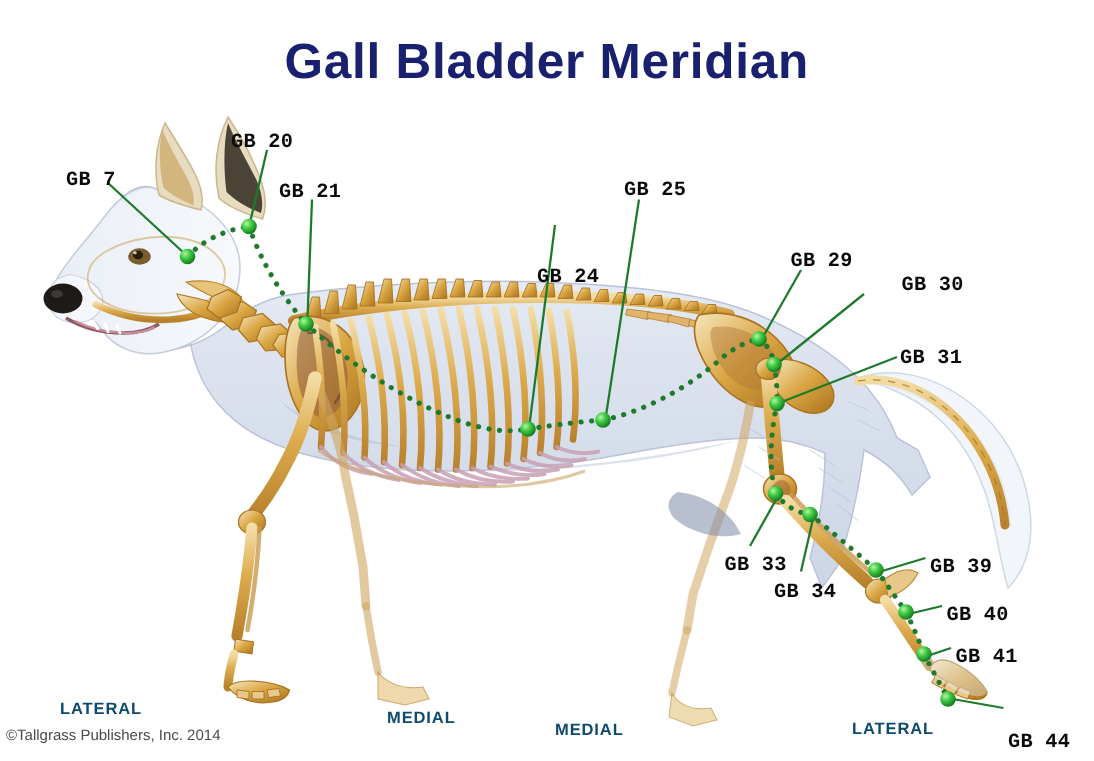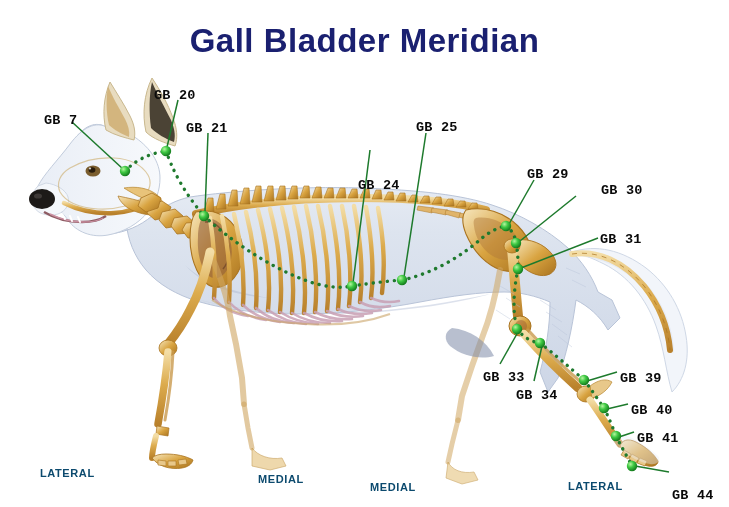--- a/index.html
+++ b/index.html
@@ -384,14 +384,15 @@
   <div class="lbl" style="left:620px;top:371px;">GB 39</div>
   <div class="lbl" style="left:631px;top:403px;text-align:center;">GB 40</div>
   <div class="lbl" style="left:637px;top:431px;">GB 41</div>
   <div class="lbl" style="left:672px;top:488px;">GB 44</div>
 
   <div class="orient" style="left:40px;top:467px;">LATERAL</div>
   <div class="orient" style="left:258px;top:473px;">MEDIAL</div>
   <div class="orient" style="left:370px;top:481px;">MEDIAL</div>
   <div class="orient" style="left:568px;top:480px;">LATERAL</div>
 
+  <div id="copyright">©Tallgrass Publishers, Inc. 2014</div>
 
 </div>
 
 </body></html>

